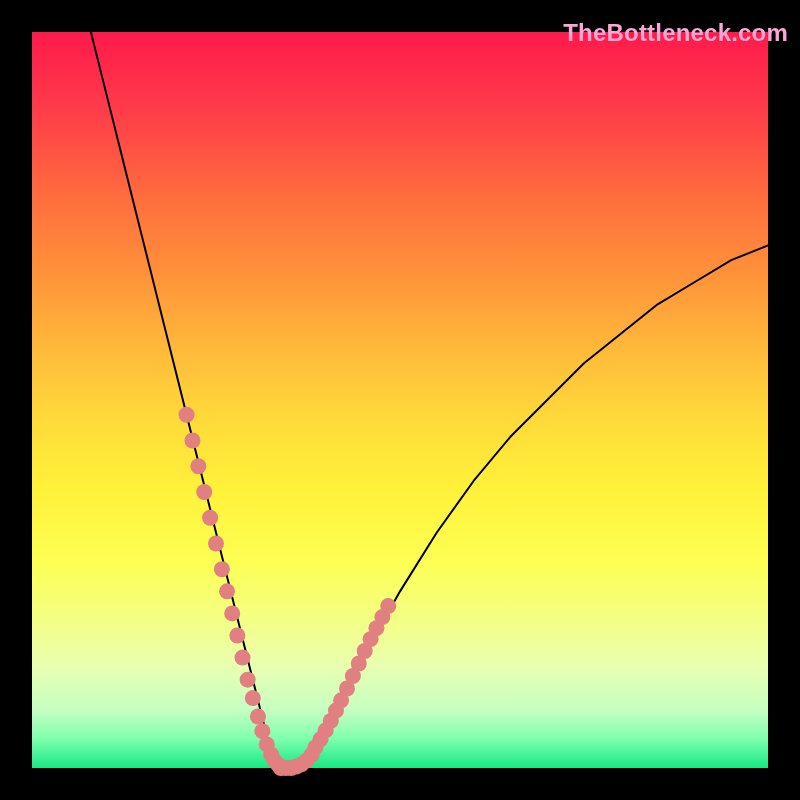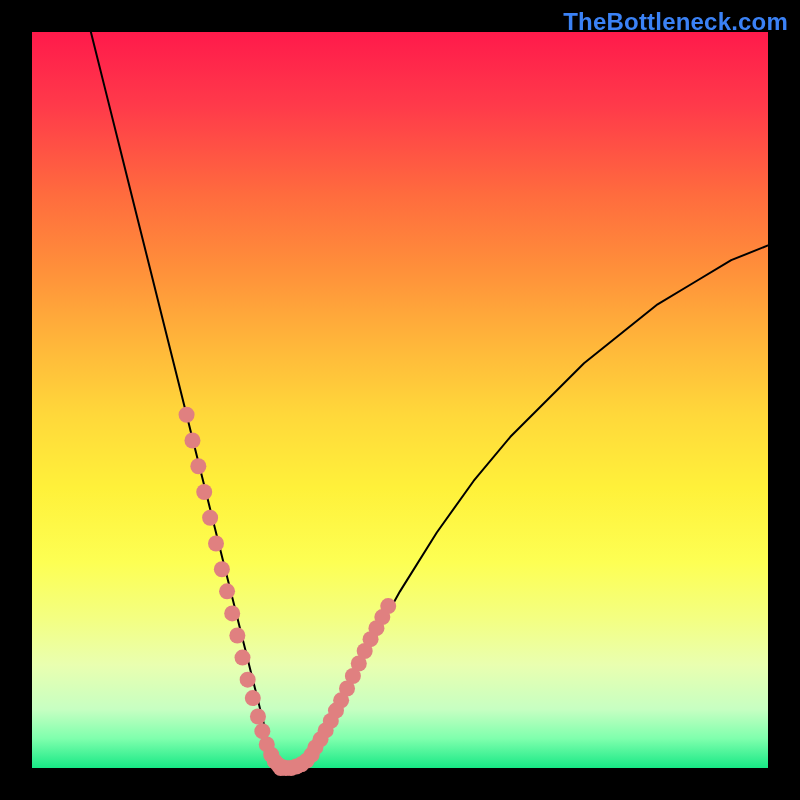--- a/index.html
+++ b/index.html
@@ -12,23 +12,23 @@
     font-family: Arial, Helvetica, sans-serif;
   }
   .frame {
     position: relative;
     width: 800px;
     height: 800px;
     background: #000;
   }
   .watermark {
     position: absolute;
-    top: 8px;
+    top: 19px;
     right: 12px;
-    color: #3b82f6;
+    color: #f9a8d4;
     font-size: 24px;
     font-weight: 600;
     letter-spacing: 0.2px;
     z-index: 10;
   }
   .plot-area {
     position: absolute;
     left: 32px;
     top: 32px;
     width: 736px;

